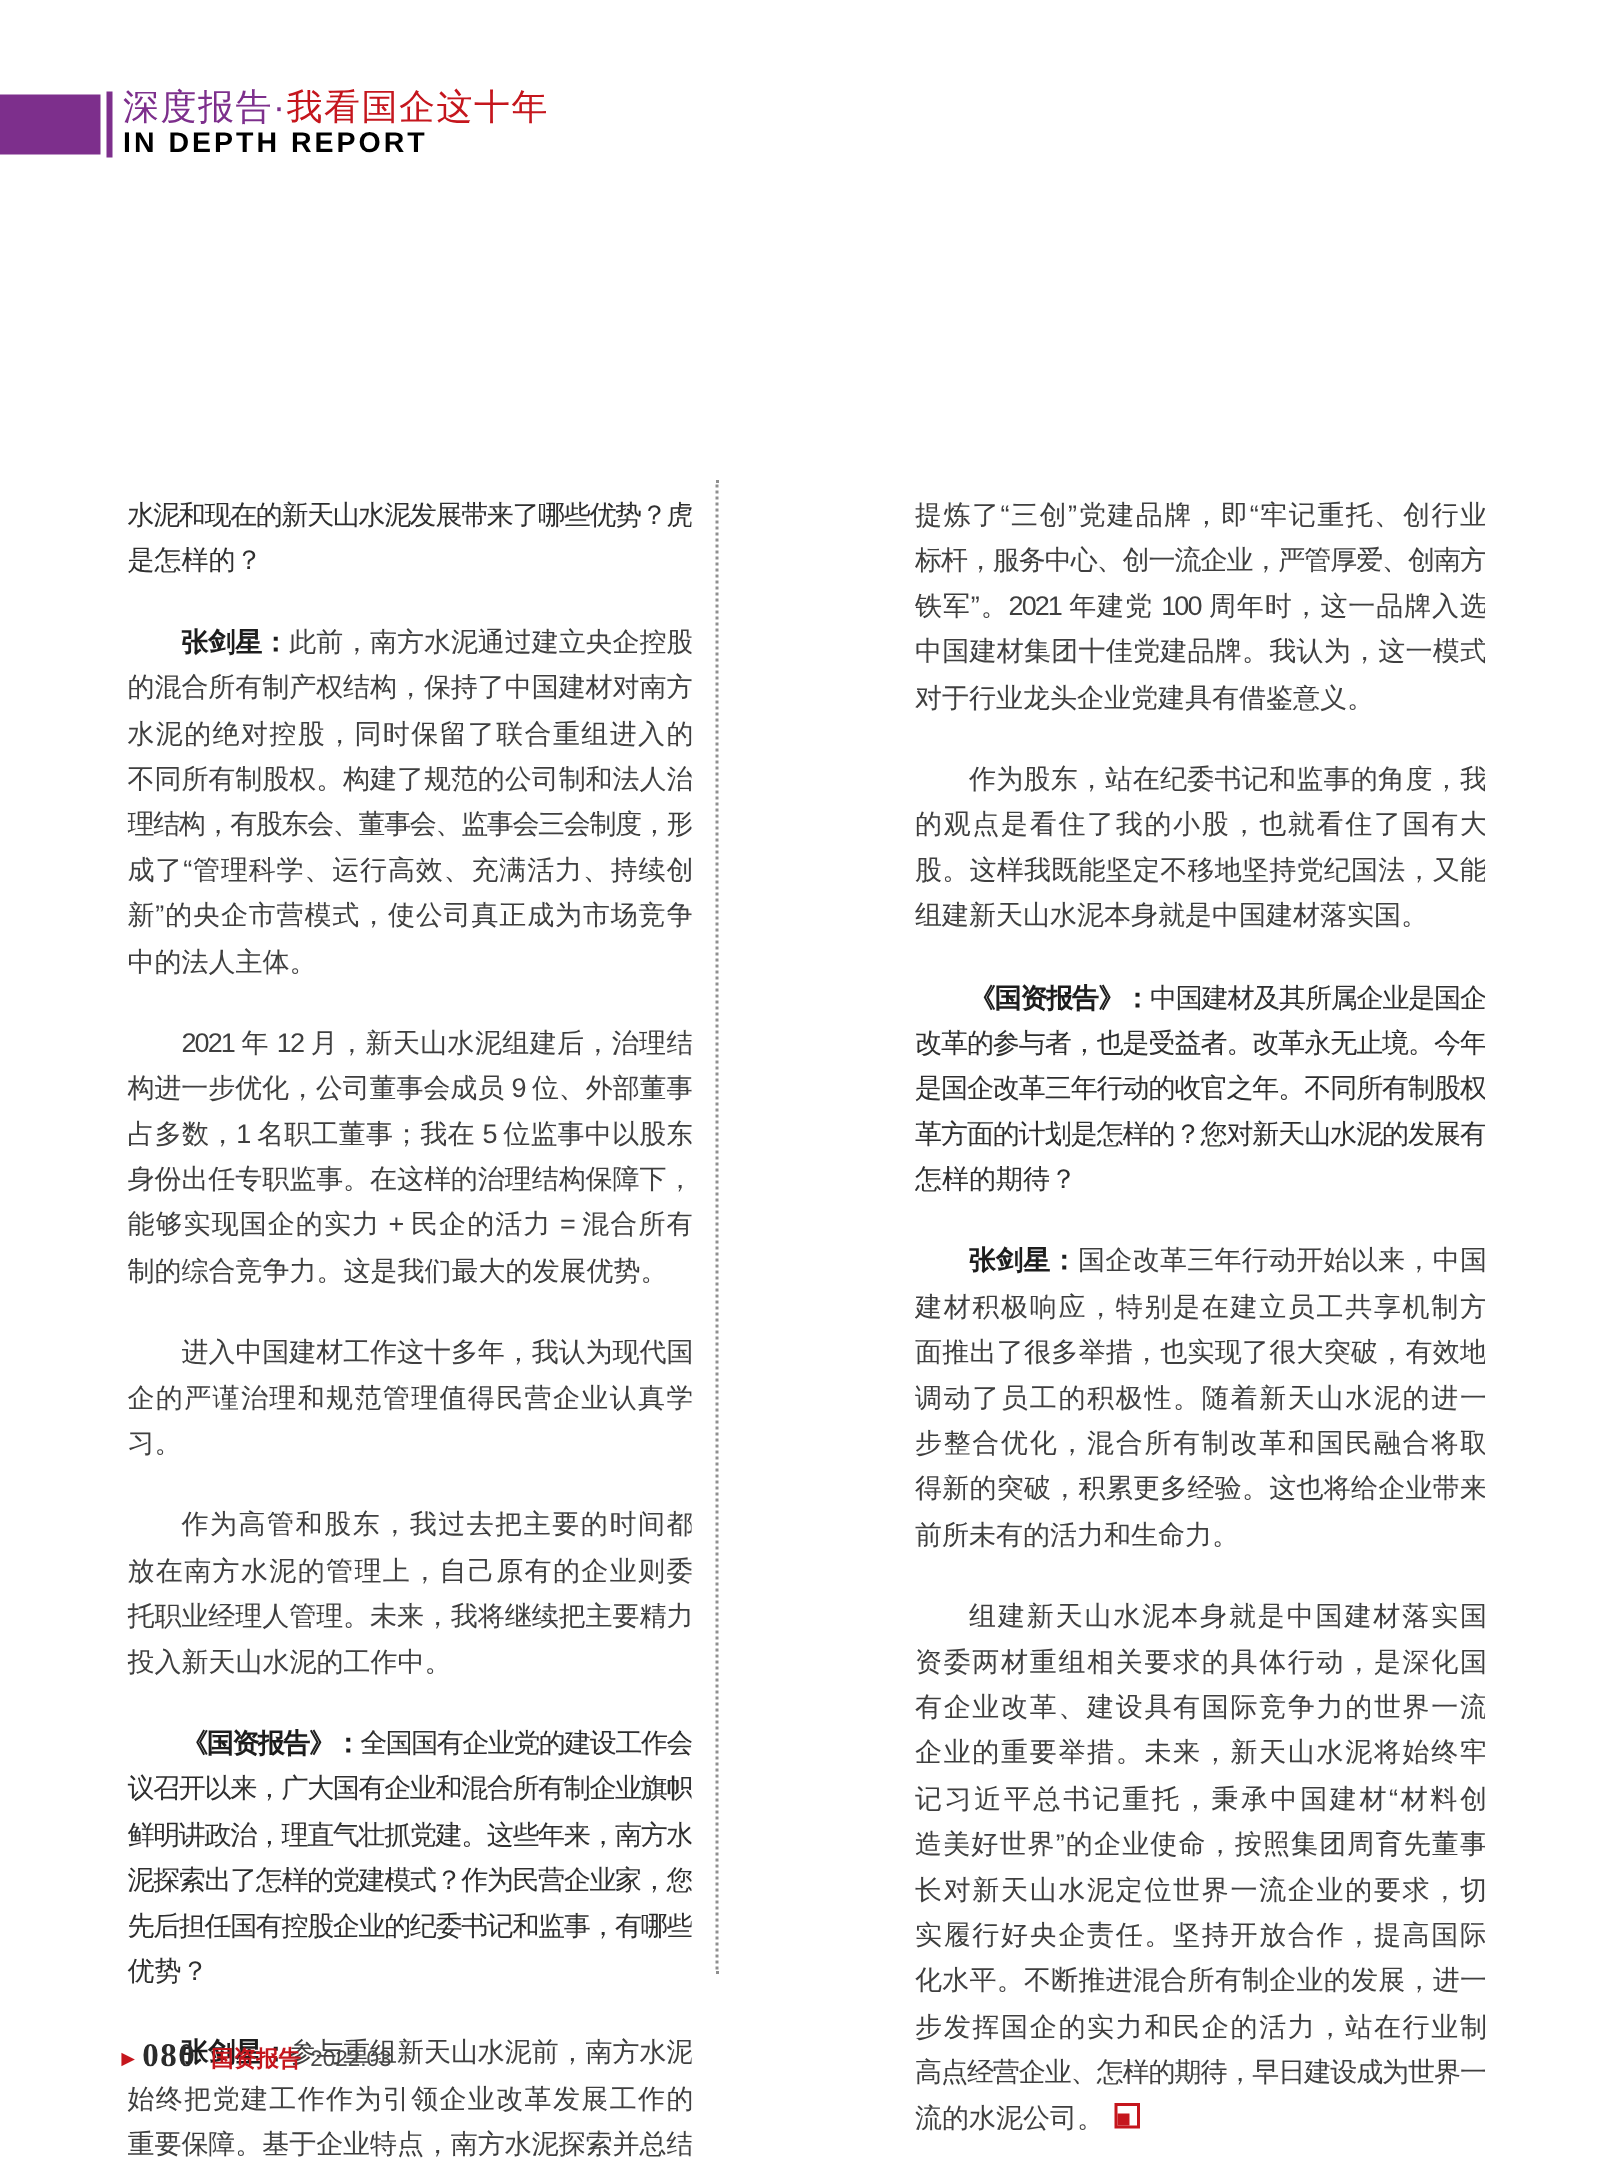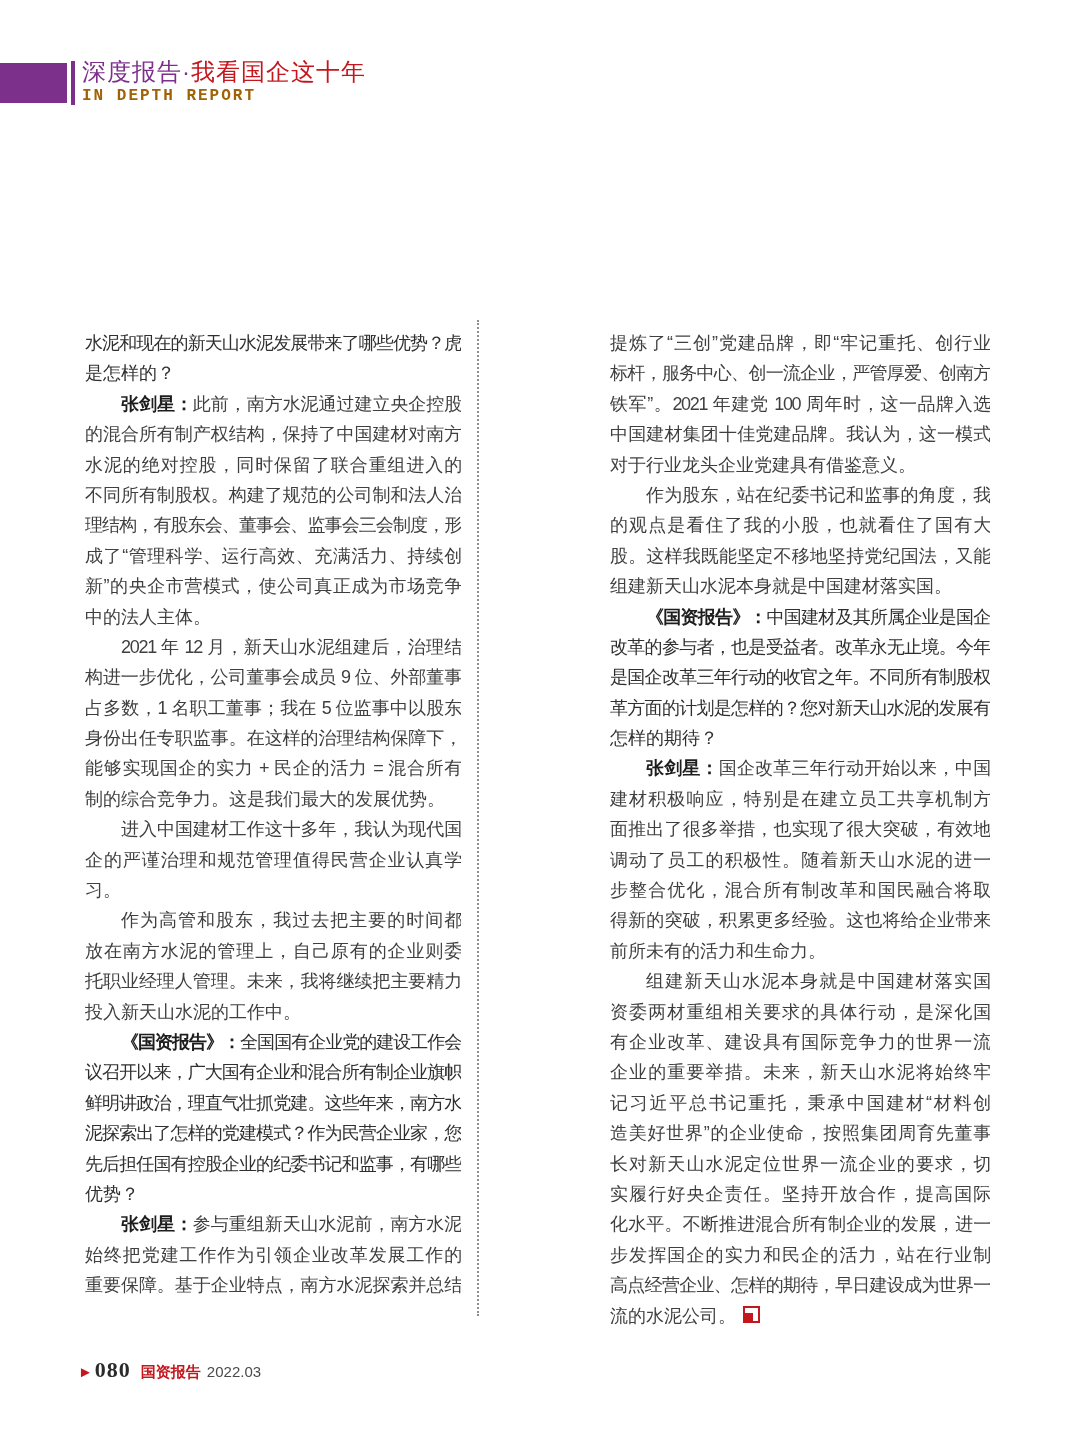--- a/index.html
+++ b/index.html
@@ -11,34 +11,34 @@
     position:relative;width:1076px;height:1444px;background:#ffffff;overflow:hidden;
   }
   
   .hblock{position:absolute;left:0;top:63px;width:67px;height:40px;background:#7d2f8c;}
   .hbar{position:absolute;left:71px;top:61px;width:4px;height:44px;background:#7d2f8c;}
   .htext{position:absolute;left:82px;top:60px;}
   .hline1{font-size:24px;font-weight:400;line-height:24px;letter-spacing:1px;}
   .cn-purple{color:#7d2f8c;}
   .cn-red{color:#c5161d;}
   .hline2{
-    font-family:Liberation Mono, monospace;
-    font-size:16px;font-weight:700;color:#a16207;letter-spacing:2px;line-height:22px;margin-top:1px;
+    font-family:Liberation Sans, sans-serif;
+    font-size:19px;font-weight:700;color:#000000;letter-spacing:2px;line-height:22px;margin-top:1px;
   }
   
   .col{position:absolute;top:328px;}
   .col-left{left:85px;width:376px;}
   .col-right{left:610px;width:380px;}
   .line{
     height:30.4px;line-height:30.4px;font-size:18px;color:#3f3f3f;
     text-align:justify;text-align-last:justify;letter-spacing:-1.3px;
     overflow:hidden;white-space:nowrap;
   }
   .line.end{text-align-last:left;letter-spacing:0;}
-  .line.ind{padding-left:36px;}
+  .line.ind{padding-left:36px;margin-top:24px;}
   .line .b{font-weight:700;color:#1d1d1d;}
   .line.kai{
     font-family:"Liberation Serif","DejaVu Serif",serif;color:#2f2f2f;
   }
   .divider{
     position:absolute;left:477px;top:320px;height:996px;width:0;
     border-left:2px dotted #8f8f8f;
   }
   
   .endmark{

